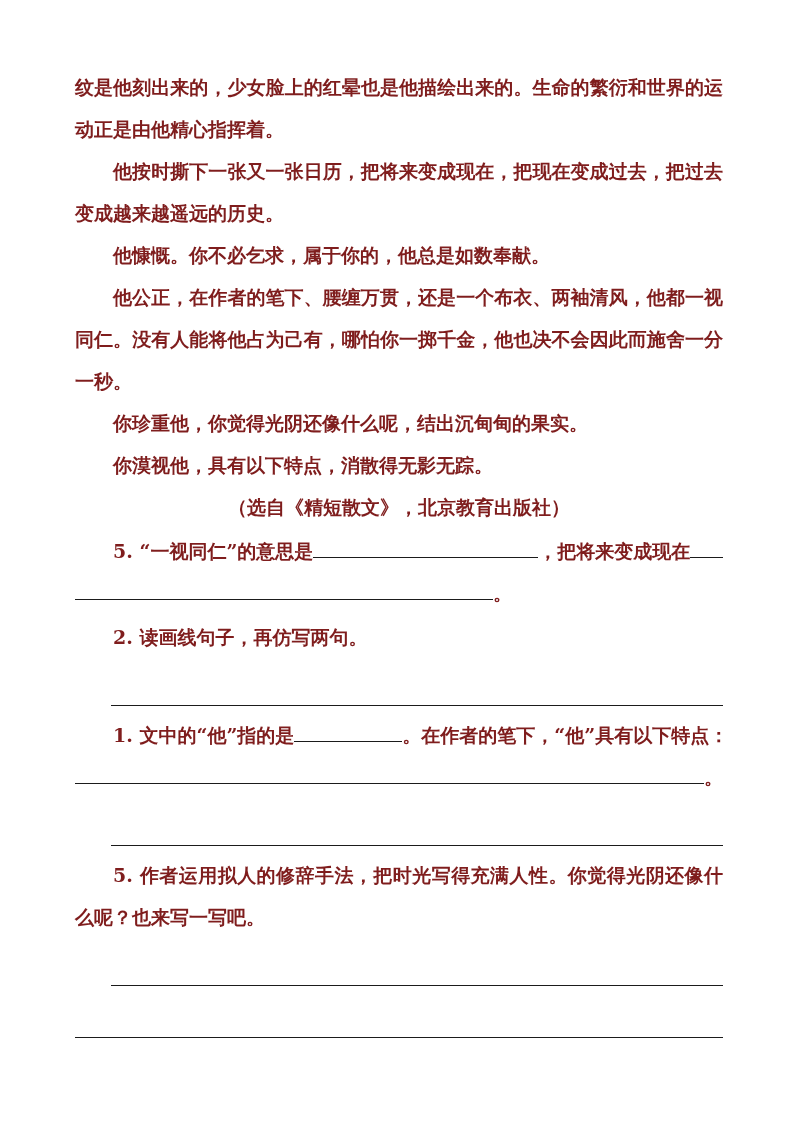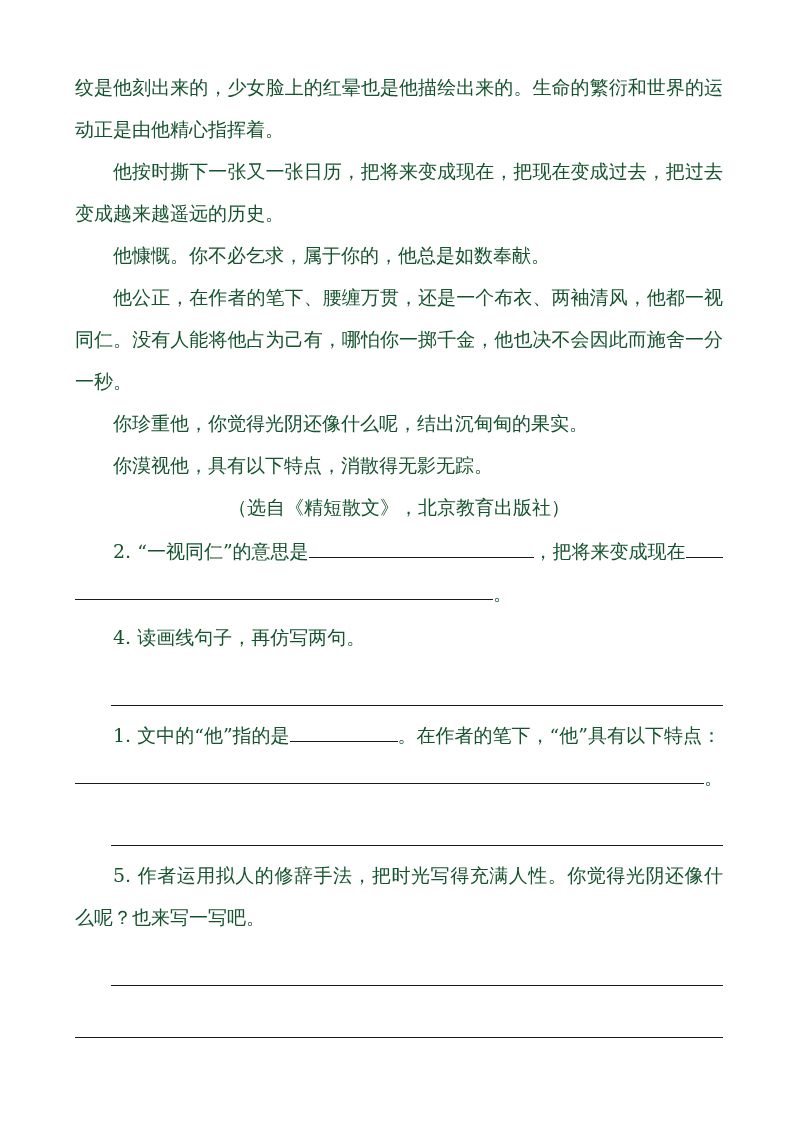--- a/index.html
+++ b/index.html
@@ -4,21 +4,22 @@
 <style>
   * { box-sizing: border-box; }
   html, body { margin: 0; padding: 0; background: #ffffff; }
   .page {
     width: 793px;
     height: 1122px;
     background: #ffffff;
     position: relative;
     overflow: hidden;
     font-family: "DejaVu Serif", "Liberation Serif", serif;
-    color: #14532d;
+    color: #7f1d1d;
+    font-weight: bold;
   }
   .content {
     position: absolute;
     left: 75px;
     top: 66px;
     width: 648px;
     font-size: 19px;
     line-height: 42px;
     text-align: justify;
   }
@@ -60,33 +61,33 @@
     <p class="para indent">他按时撕下一张又一张日历，把将来变成现在，把现在变成过去，把过去变成越来越遥远的历史。</p>
     <p class="para indent">他慷慨。你不必乞求，属于你的，他总是如数奉献。</p>
     <p class="para indent">他公正，在作者的笔下、腰缠万贯，还是一个布衣、两袖清风，他都一视同仁。没有人能将他占为己有，哪怕你一掷千金，他也决不会因此而施舍一分一秒。</p>
     <p class="para indent">你珍重他，你觉得光阴还像什么呢，结出沉甸甸的果实。</p>
     <p class="para indent">你漠视他，具有以下特点，消散得无影无踪。</p>
 
     <p class="source">（选自《精短散文》，北京教育出版社）</p>
 
     <div class="q-block">
       <div class="q-line q-first">
-        <span class="txt">2. “一视同仁”的意思是</span>
+        <span class="txt">5. “一视同仁”的意思是</span>
         <span class="blank" style="width:225px"></span>
         <span class="txt">，把将来变成现在</span>
         <span class="blank grow"></span>
       </div>
       <div class="q-line">
         <span class="blank" style="width:418px"></span>
         <span class="txt">。</span>
       </div>
     </div>
 
     <div class="q-block">
-      <p class="para indent">4. 读画线句子，再仿写两句。</p>
+      <p class="para indent">2. 读画线句子，再仿写两句。</p>
       <div class="answer-line indented"></div>
     </div>
 
     <div class="q-block">
       <div class="q-line q-first">
         <span class="txt">1. 文中的“他”指的是</span>
         <span class="blank" style="width:108px"></span>
         <span class="txt">。在作者的笔下，“他”具有以下特点：</span>
       </div>
       <div class="q-line">

